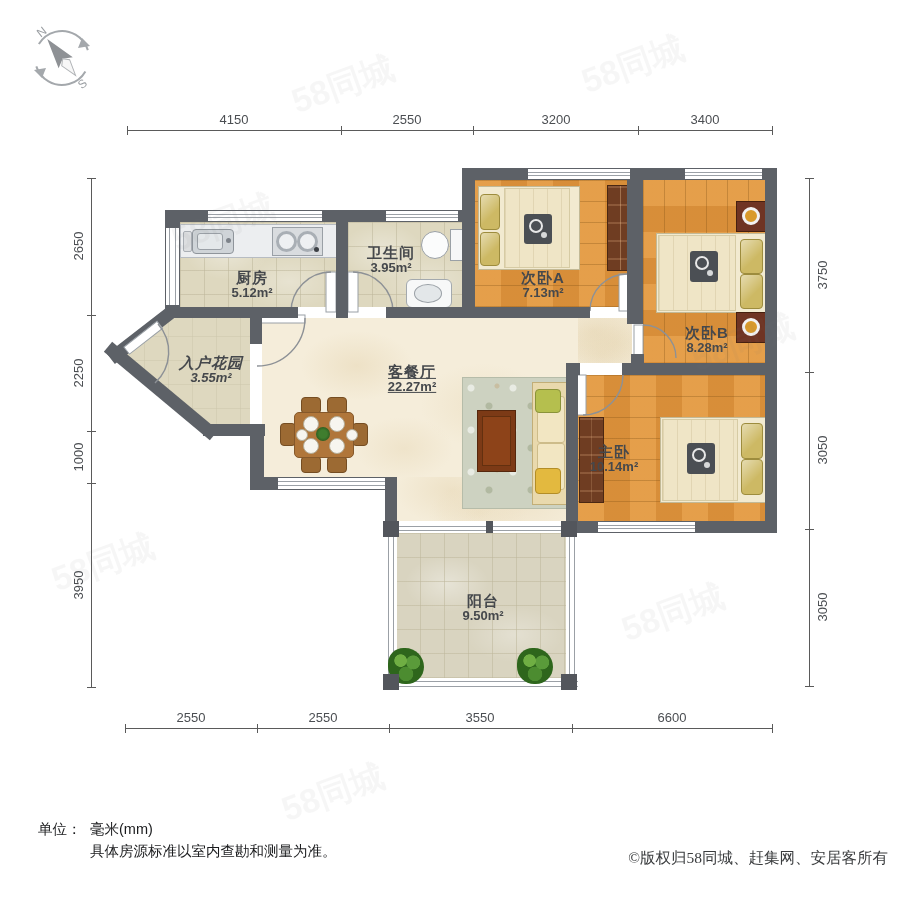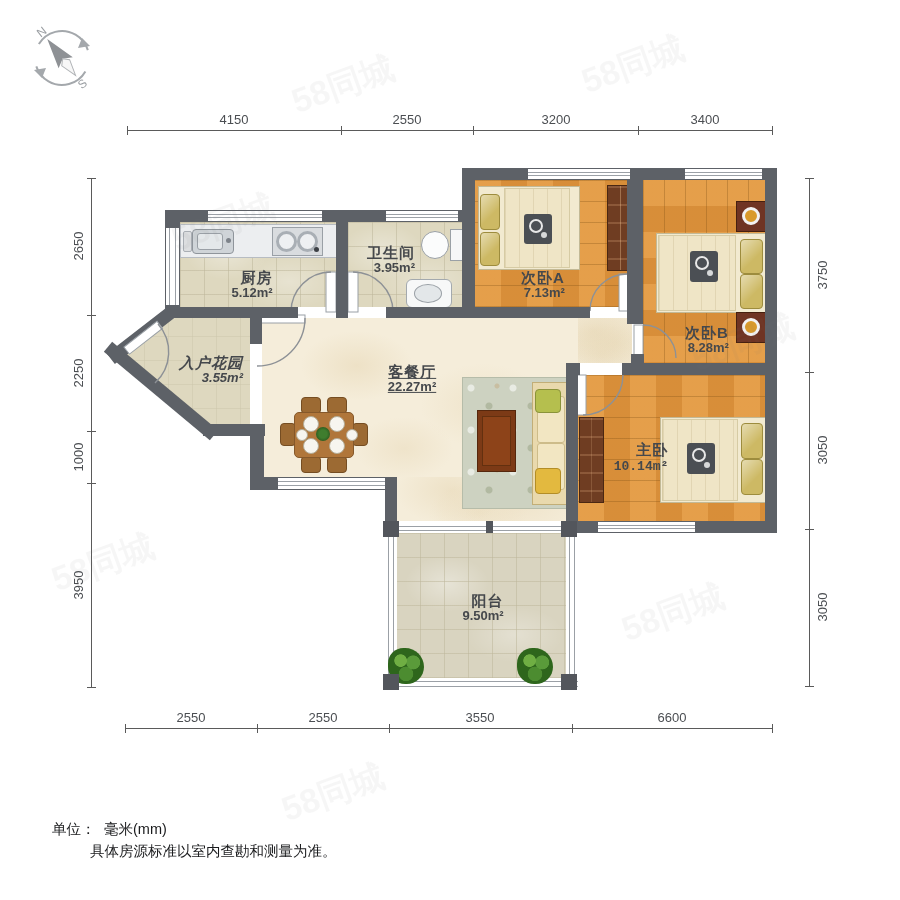--- a/index.html
+++ b/index.html
@@ -71,32 +71,32 @@
   .sofa{background:#e9d9ad;border:1px solid #c2ae77;}
   .cushion{background:#f2e6c2;border:1px solid #cdbc8a;border-radius:3px;}
   .ctable{background:#7c3a16;border:1px solid #55270d;}
   .ctable i{position:absolute;left:4px;top:5px;right:4px;bottom:5px;background:#8d4319;border:1px solid #63300f;}
   .plant{position:absolute;z-index:6;border-radius:45% 55% 50% 50%;
          background:radial-gradient(circle at 35% 35%,#6fae43 0 18%,transparent 20%),
                     radial-gradient(circle at 70% 40%,#5a9b3a 0 20%,transparent 22%),
                     radial-gradient(circle at 50% 72%,#4c8c30 0 22%,transparent 24%),
                     radial-gradient(circle,#2e661c 0 70%,#245115 100%);}
   
-  .room-label{position:absolute;transform:translate(-50%,-50%);text-align:right;z-index:7;
+  .room-label{position:absolute;transform:translate(-50%,-50%);text-align:center;z-index:7;
               color:var(--label-text,#45484c);white-space:nowrap;line-height:1.15;}
   .room-label .rname{display:block;font-size:15px;font-weight:700;letter-spacing:1px;}
   .room-label .rarea{display:block;font-size:13px;font-weight:700;}
   
   .dimline{position:absolute;background:#5a5a5a;z-index:2;}
   .tick{position:absolute;background:#5a5a5a;z-index:2;}
   .dim{position:absolute;transform:translate(-50%,-50%);font-size:13px;color:#4b4e52;z-index:2;white-space:nowrap;}
   .dim.vert{transform:translate(-50%,-50%) rotate(-90deg);}
   
   .footer{position:absolute;left:38px;top:818px;font-size:14.5px;color:#1a1b1d;line-height:22px;z-index:7;}
-  .footer .flabel{display:inline-block;width:52px;margin-left:14px;}
+  .footer .flabel{display:inline-block;width:52px;}
   .footer .indent{padding-left:52px;}
   .copyright{position:absolute;right:12px;top:848px;font-size:15.5px;color:#3a3c3e;z-index:7;
              font-family:"Liberation Serif","DejaVu Serif",serif;}
   
   .wm{position:absolute;font-size:34px;font-weight:700;color:#777;opacity:.06;
       transform:rotate(-20deg);z-index:8;pointer-events:none;white-space:nowrap;}
   svg.overlay{position:absolute;left:0;top:0;z-index:3;}
   .wall-stroke{stroke:var(--wall,#5d6167);}
   .arc{stroke:#8d9196;stroke-width:1.4;fill:none;}
   .leaf{fill:#ffffff;stroke:#9aa0a6;stroke-width:1;}
@@ -297,21 +297,21 @@
     <span class="rarea">3.95m²</span>
   </div>
   <div class="room-label" style="left:543px;top:285px;">
     <span class="rname">次卧A</span>
     <span class="rarea">7.13m²</span>
   </div>
   <div class="room-label" style="left:707px;top:340px;">
     <span class="rname">次卧B</span>
     <span class="rarea">8.28m²</span>
   </div>
-  <div class="room-label" style="left:641px;top:459px;font-family:Liberation Mono, monospace;">
+  <div class="room-label" style="left:614px;top:459px;">
     <span class="rname">主卧</span>
     <span class="rarea">10.14m²</span>
   </div>
   <div class="room-label" style="left:412px;top:379px;text-decoration:underline;">
     <span class="rname">客餐厅</span>
     <span class="rarea">22.27m²</span>
   </div>
   <div class="room-label" style="left:211px;top:370px;font-style:italic;">
     <span class="rname">入户花园</span>
     <span class="rarea">3.55m²</span>
@@ -364,20 +364,21 @@
   <div class="dim vert" style="left:822px;top:607px;">3050</div>
 
   <div class="footer">
     <div class="frow">
       <span class="flabel">单位：</span><span>毫米(mm)</span>
     </div>
     <div class="frow indent">
       <span>具体房源标准以室内查勘和测量为准。</span>
     </div>
   </div>
+  <div class="copyright">©版权归58同城、赶集网、安居客所有</div>
 
   <span class="wm" style="left:290px;top:62px;">58同城</span>
   <span class="wm" style="left:580px;top:42px;">58同城</span>
   <span class="wm" style="left:170px;top:200px;">58同城</span>
   <span class="wm" style="left:690px;top:320px;">58同城</span>
   <span class="wm" style="left:50px;top:540px;">58同城</span>
   <span class="wm" style="left:620px;top:590px;">58同城</span>
   <span class="wm" style="left:280px;top:770px;">58同城</span>
 
 </div>

